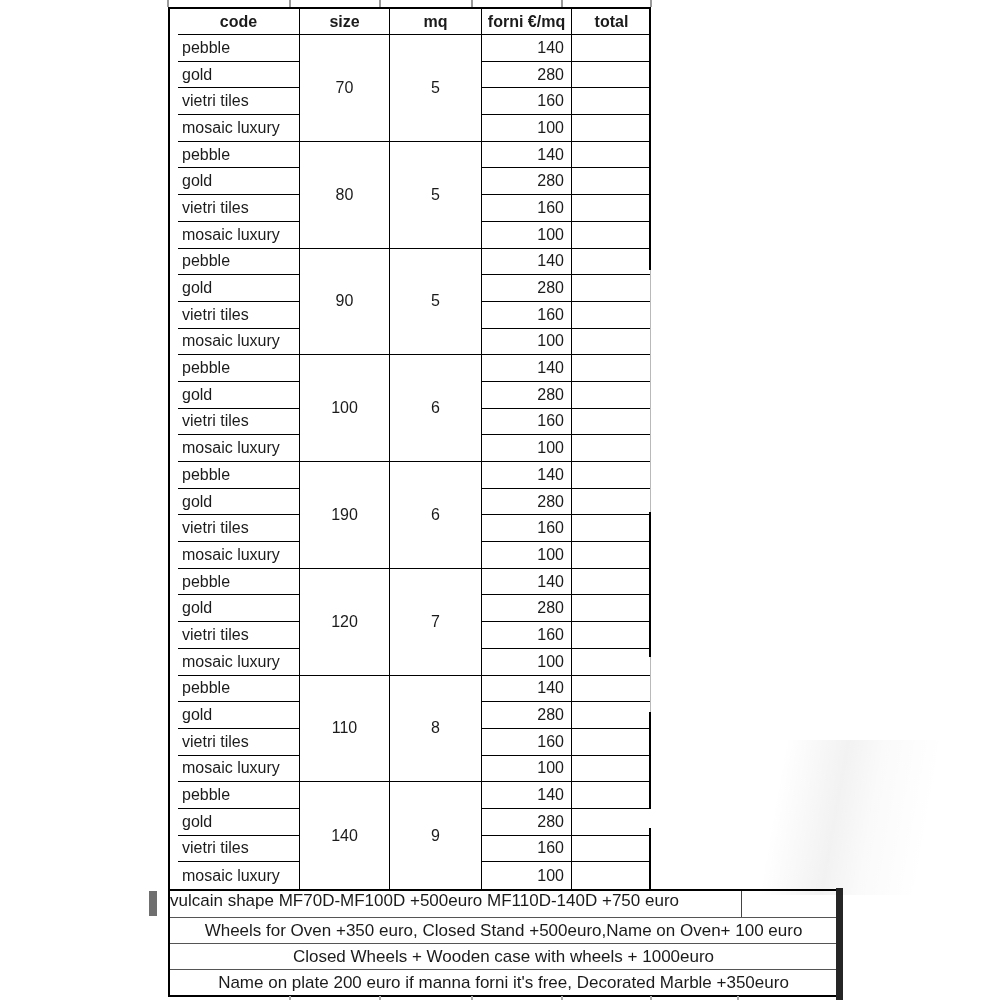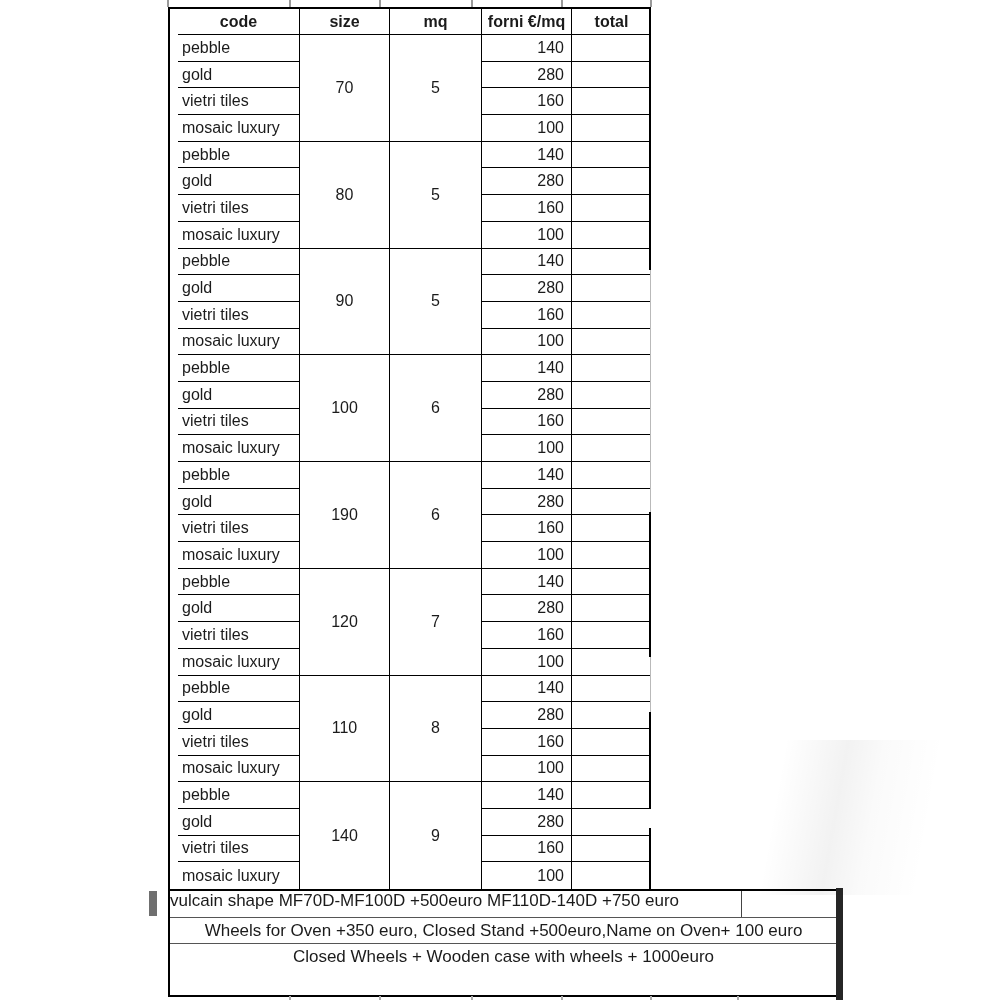--- a/index.html
+++ b/index.html
@@ -191,20 +191,23 @@
         <div class="note-inner">
           <span class="note-text">vulcain shape MF70D-MF100D +500euro MF110D-140D +750 euro</span>
         </div>
       </div>
       <div class="note-row centered">
         <div class="note-text"><span class="note-text">Wheels for Oven +350 euro, Closed Stand +500euro,Name on Oven+ 100 euro</span></div>
       </div>
       <div class="note-row centered">
         <div class="note-text"><span class="note-text">Closed Wheels + Wooden case with wheels + 1000euro</span></div>
       </div>
+      <div class="note-row centered">
+        <div class="note-text"><span class="note-text">Name on plate 200 euro if manna forni it's free, Decorated Marble +350euro</span></div>
+      </div>
     </div>
   <div id="notes-shadow"></div>
   <div id="select-bar"></div>
 
   <div class="tick bottom" style="left:289px"></div>
   <div class="tick bottom" style="left:379px"></div>
   <div class="tick bottom" style="left:471px"></div>
   <div class="tick bottom" style="left:561px"></div>
   <div class="tick bottom" style="left:650px"></div>
   <div class="tick bottom" style="left:737px"></div>

